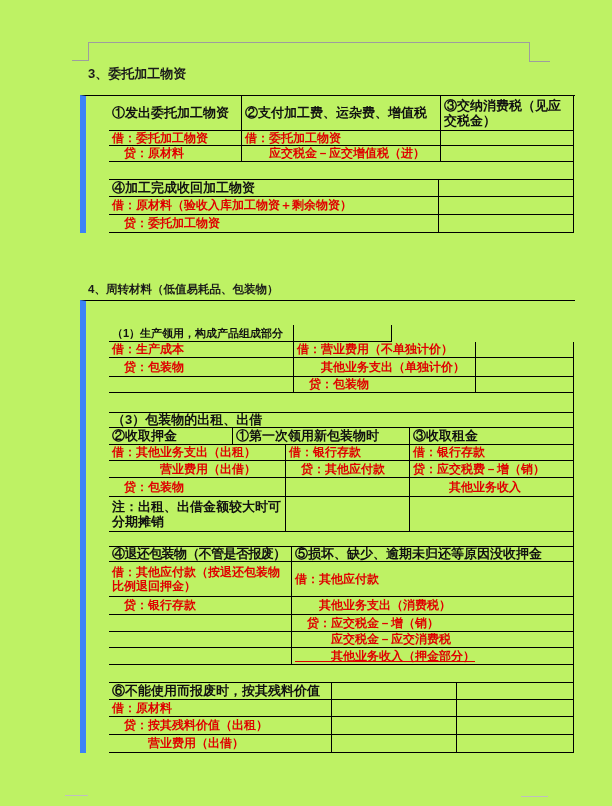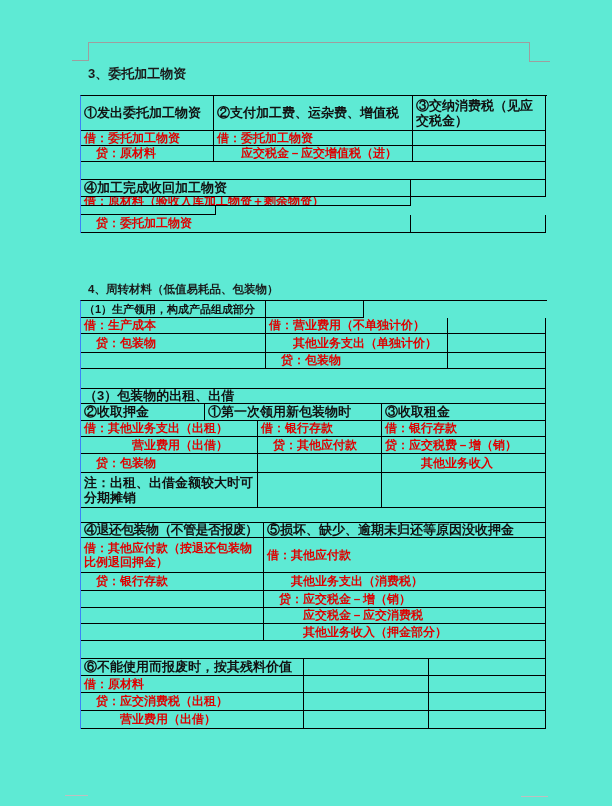--- a/index.html
+++ b/index.html
@@ -1,23 +1,23 @@
 <!DOCTYPE html>
 <html><head>
 <meta charset="utf-8">
 <style>
   html,body{margin:0;padding:0;background:#fff;}
-  .page{position:relative;width:612px;height:806px;background:#5eead4;overflow:hidden;
+  .page{position:relative;width:612px;height:806px;background:#bef264;overflow:hidden;
         font-family:"Liberation Sans",sans-serif;font-weight:bold;color:#111;}
   .mark{position:absolute;background:#9e9e9e;}
   .mark.faint{background:#bfbfbf;}
   .heading{position:absolute;white-space:pre;color:#1a1a1a;}
   .h3x{left:88px;top:65px;font-size:13px;}
   .h4x{left:88px;top:282px;font-size:11.5px;}
-  .tbl{position:absolute;border-top:1px solid #000;border-left:1px solid #3b82f6;}
+  .tbl{position:absolute;border-top:1px solid #000;border-left:6px solid #3b82f6;padding-left:23px;}
   .row{display:flex;}
   .cell{box-sizing:border-box;height:100%;border-right:1px solid #000;border-bottom:1px solid #000;
         padding:0 3px;display:flex;align-items:center;white-space:pre-wrap;overflow:hidden;
         font-size:13px;line-height:1.18;}
   .row{align-items:stretch;}
   .red{color:#e00000;font-size:12px;}
   .hdr{color:#111;}
   .small{font-size:11px;}
   .squeeze{letter-spacing:-0.6px;}
 </style>
@@ -53,32 +53,32 @@
       <div class="cell red" style="width:199px;">　　应交税金－应交增值税（进）</div>
       <div class="cell" style="width:133px;"></div>
     </div>
     <div class="row" style="height:18px;">
       <div class="cell" style="width:465px;"></div>
     </div>
     <div class="row" style="height:17px;">
       <div class="cell hdr" style="width:330px;">④加工完成收回加工物资</div>
       <div class="cell" style="width:135px;"></div>
     </div>
-    <div class="row" style="height:18px;flex-direction:column;">
+    <div class="row" style="height:18px;">
       <div class="cell red" style="width:330px;">借：原材料（验收入库加工物资＋剩余物资）</div>
       <div class="cell" style="width:135px;"></div>
     </div>
     <div class="row" style="height:18px;">
       <div class="cell red" style="width:330px;">　贷：委托加工物资</div>
       <div class="cell" style="width:135px;"></div>
     </div>
   </div>
 
   <div class="tbl" style="left:80px;top:300px;width:466px;">
-    <div class="row" style="height:17px;">
+    <div class="row" style="height:17px;margin-top:24px;">
       <div class="cell hdr small" style="width:185px;">（1）生产领用，构成产品组成部分</div>
       <div class="cell" style="width:98px;"></div>
     </div>
     <div class="row" style="height:16px;">
       <div class="cell red" style="width:185px;">借：生产成本</div>
       <div class="cell red" style="width:182px;">借：营业费用（不单独计价）</div>
       <div class="cell" style="width:98px;"></div>
     </div>
     <div class="row" style="height:19px;">
       <div class="cell red" style="width:185px;">　贷：包装物</div>
@@ -139,37 +139,37 @@
     <div class="row" style="height:17px;">
       <div class="cell" style="width:183px;"></div>
       <div class="cell red" style="width:282px;">　贷：应交税金－增（销）</div>
     </div>
     <div class="row" style="height:16px;">
       <div class="cell" style="width:183px;"></div>
       <div class="cell red" style="width:282px;">　　　应交税金－应交消费税</div>
     </div>
     <div class="row" style="height:17px;">
       <div class="cell" style="width:183px;"></div>
-      <div class="cell red" style="width:282px;">　　　其他业务收入（押金部分）</div>
+      <div class="cell red" style="width:282px;text-decoration:underline;">　　　其他业务收入（押金部分）</div>
     </div>
     <div class="row" style="height:18px;">
       <div class="cell" style="width:465px;"></div>
     </div>
     <div class="row" style="height:17px;">
       <div class="cell hdr" style="width:223px;">⑥不能使用而报废时，按其残料价值</div>
       <div class="cell" style="width:125px;"></div>
       <div class="cell" style="width:117px;"></div>
     </div>
     <div class="row" style="height:17px;">
       <div class="cell red" style="width:223px;">借：原材料</div>
       <div class="cell" style="width:125px;"></div>
       <div class="cell" style="width:117px;"></div>
     </div>
     <div class="row" style="height:18px;">
-      <div class="cell red" style="width:223px;">　贷：应交消费税（出租）</div>
+      <div class="cell red" style="width:223px;">　贷：按其残料价值（出租）</div>
       <div class="cell" style="width:125px;"></div>
       <div class="cell" style="width:117px;"></div>
     </div>
     <div class="row" style="height:18px;">
       <div class="cell red" style="width:223px;">　　　营业费用（出借）</div>
       <div class="cell" style="width:125px;"></div>
       <div class="cell" style="width:117px;"></div>
     </div>
   </div>
 

